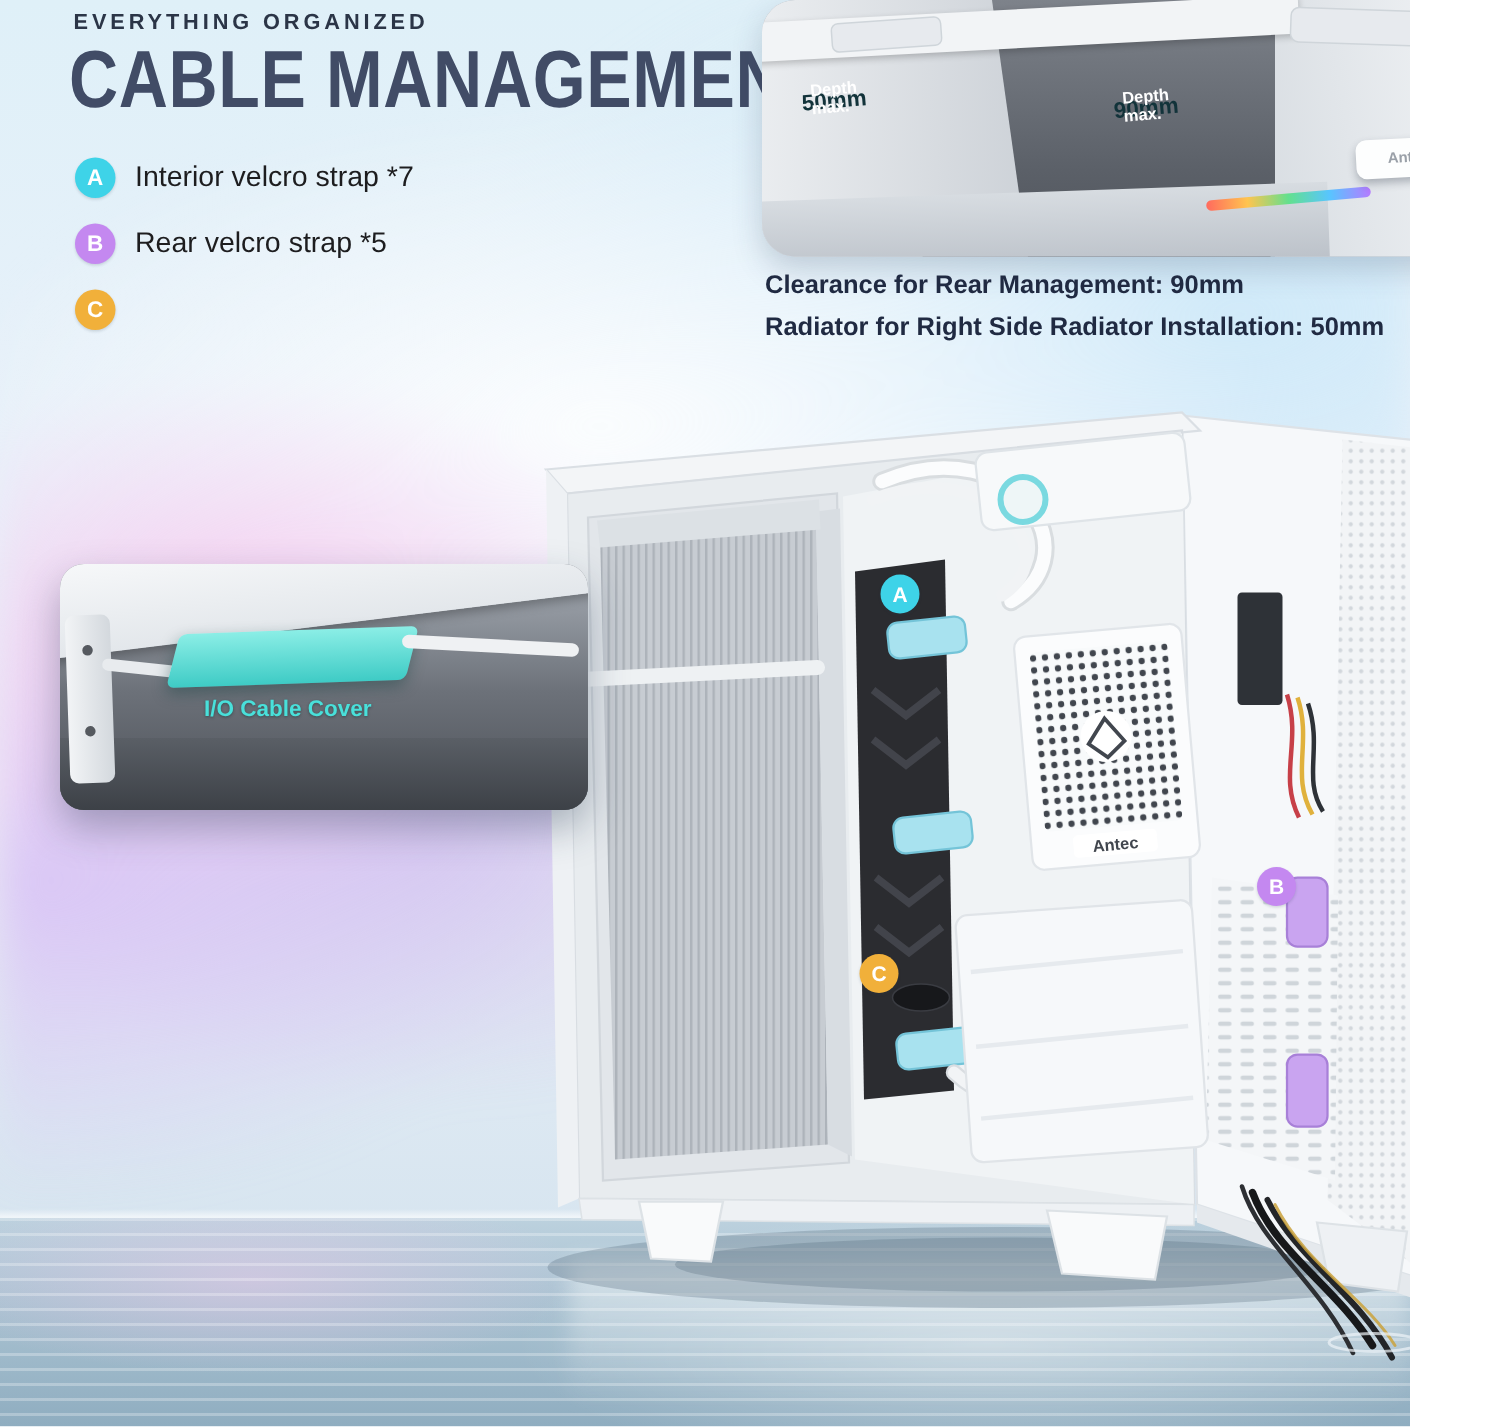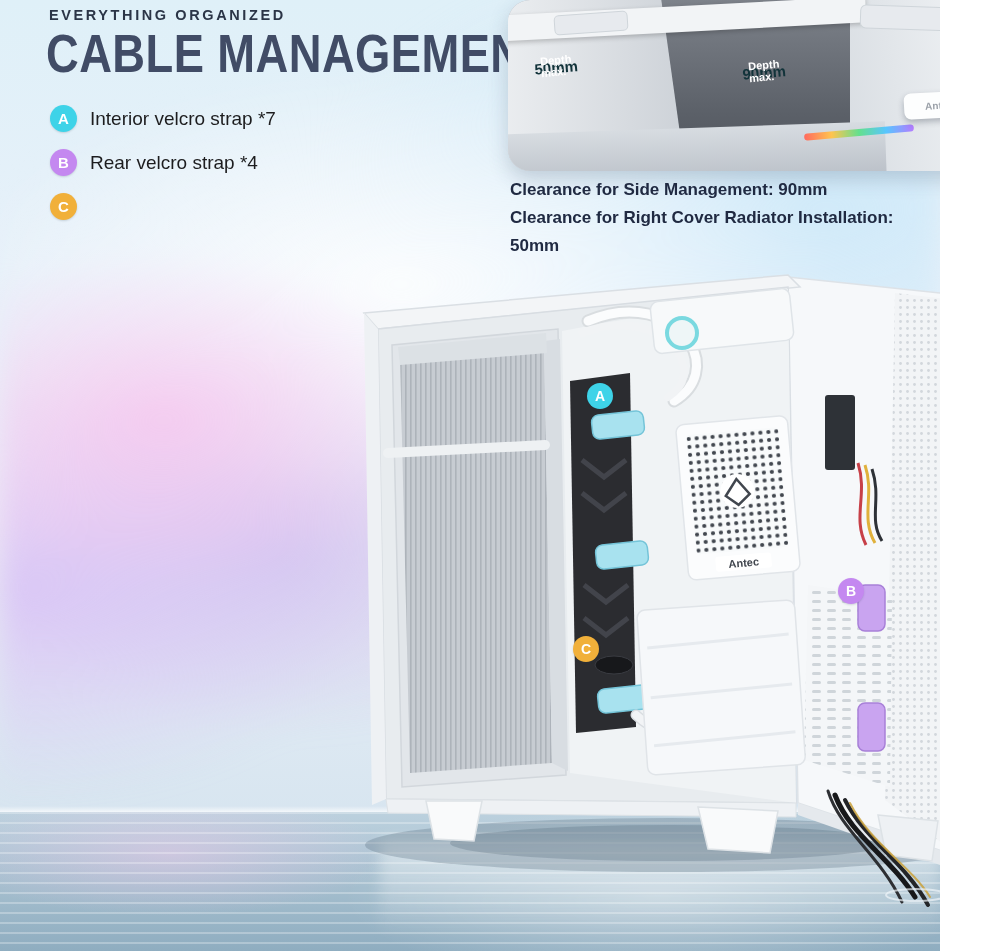--- a/index.html
+++ b/index.html
@@ -120,21 +120,21 @@
   <div class="eyebrow">EVERYTHING ORGANIZED</div>
   <div class="title">CABLE MANAGEMENT</div>
 
   <div class="legend">
     <div class="legend-row">
       <span class="badge badge-a">A</span>
       <span class="legend-label">Interior velcro strap *7</span>
     </div>
     <div class="legend-row">
       <span class="badge badge-b">B</span>
-      <span class="legend-label">Rear velcro strap *4</span>
+      <span class="legend-label">Rear velcro strap *5</span>
     </div>
     <div class="legend-row">
       <span class="badge badge-c">C</span>
     </div>
   </div>
 
   <div class="top-inset">
     <div class="ti-cavity"></div>
     <div class="ti-leftpanel"></div>
     <div class="ti-rightpanel"></div>
@@ -158,22 +158,22 @@
       <div class="val">
           <span>90mm</span>
         </div>
       <div class="cap">
           <span>Depth max.</span>
         </div>
     </div>
   </div>
 
   <div class="clearance">
-    <div>Clearance for Side Management: 90mm</div>
-    <div>Clearance for Right Cover Radiator Installation: 50mm</div>
+    <div>Clearance for Rear Management: 90mm</div>
+    <div>Radiator for Right Side Radiator Installation: 50mm</div>
   </div>
 
   <svg class="case-svg" viewBox="0 0 655 660">
     <defs>
       <pattern id="fins" width="5" height="10" patternUnits="userSpaceOnUse">
         <rect width="5" height="10" fill="#c7ccd2"></rect>
         <rect width="1.6" height="10" fill="#adb3ba"></rect>
       </pattern>
       <pattern id="hex" width="8" height="8" patternUnits="userSpaceOnUse">
         <rect width="8" height="8" fill="#f8fafb"></rect>
@@ -281,20 +281,33 @@
 
     <g fill="none" stroke-linecap="round">
       <path d="M505,540 C520,580 560,602 585,642" stroke="#17181a" stroke-width="5"></path>
       <path d="M515,545 C535,585 575,607 598,650" stroke="#232528" stroke-width="4"></path>
       <path d="M498,536 C510,575 550,600 572,647" stroke="#2d2f33" stroke-width="3"></path>
       <path d="M520,548 C540,588 580,610 600,642" stroke="#caa23c" stroke-width="2" opacity="0.85"></path>
       <ellipse cx="586" cy="640" rx="30" ry="6" stroke="#eef4f8" stroke-width="2" opacity="0.7"></ellipse>
     </g>
   </svg>
 
+  <div class="io-inset">
+    <div class="ii-mid"></div>
+    <div class="ii-lower"></div>
+    <div class="ii-top"></div>
+    <div class="ii-bracket">
+      <div class="ii-hole" style="top:20px"></div>
+      <div class="ii-hole" style="top:74px"></div>
+    </div>
+    <div class="ii-cable2"></div>
+    <div class="ii-cover"></div>
+    <div class="ii-cable"></div>
+    <div class="ii-label">I/O Cable Cover</div>
+  </div>
 
   <div class="badge badge-a marker m-a">
       <span>A</span>
     </div>
   <div class="badge badge-b marker m-b">
       <span>B</span>
     </div>
   <div class="badge badge-c marker m-c">
       <span>C</span>
     </div>

